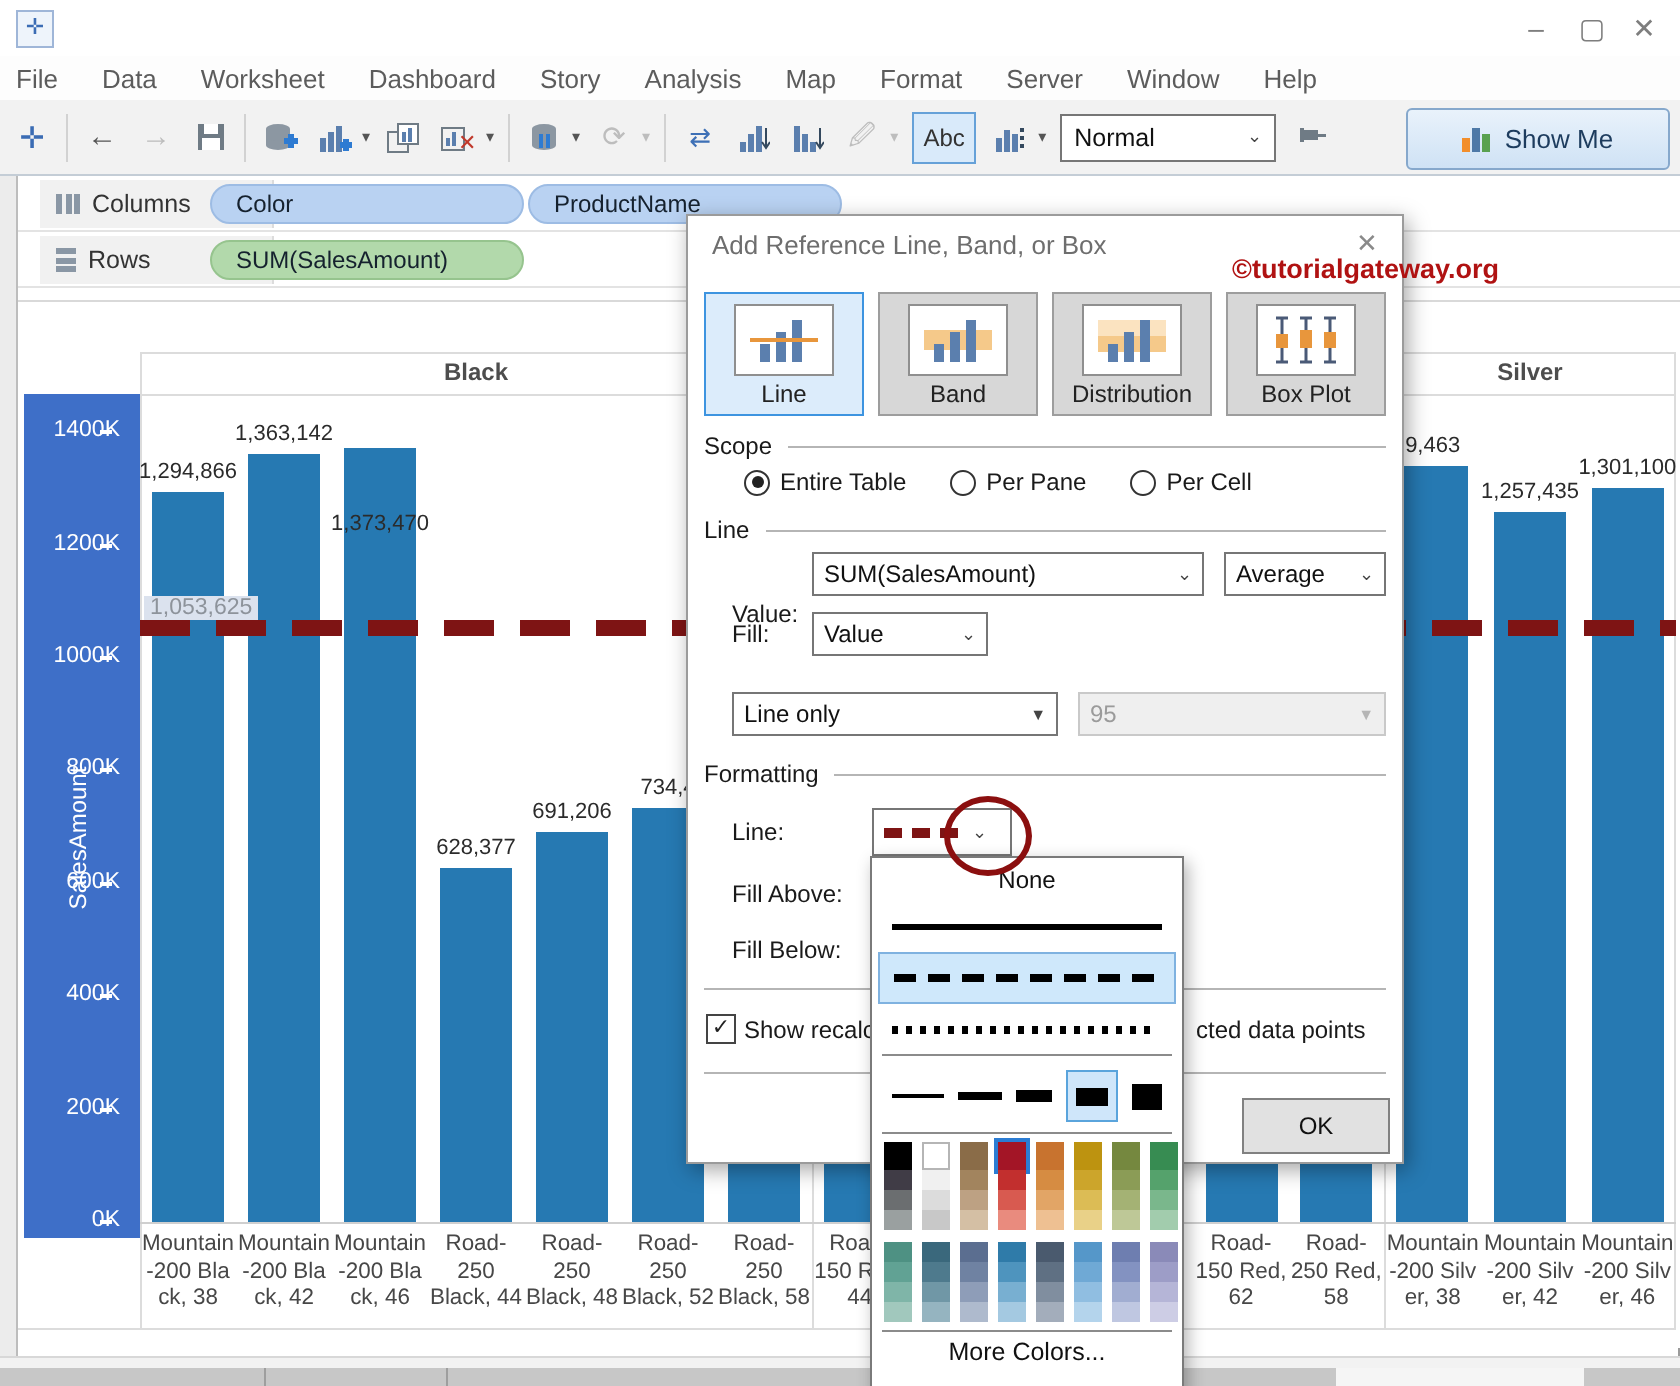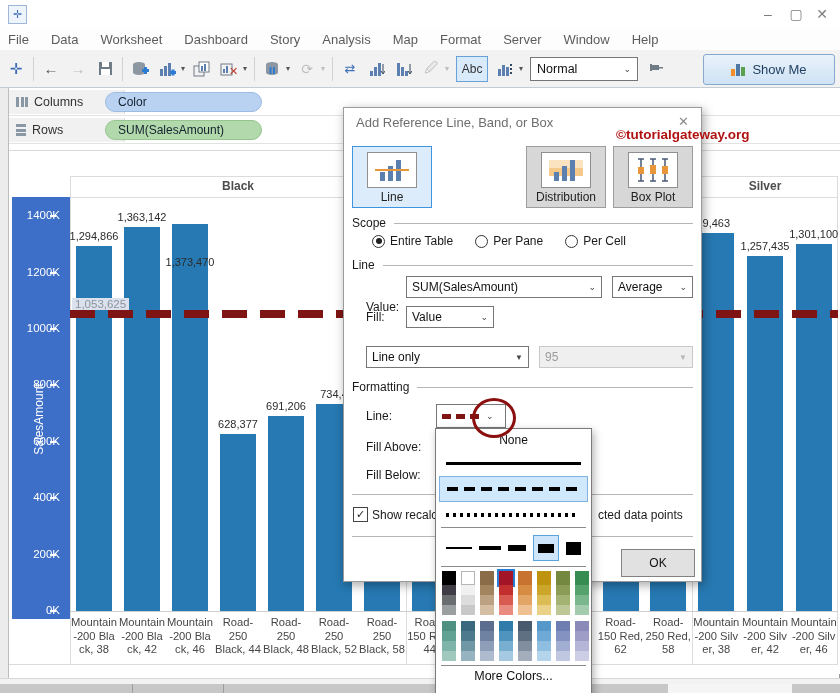--- a/index.html
+++ b/index.html
@@ -30,21 +30,21 @@
   #normal-combo{width:108px;height:24px;border:1px solid #767676;background:#fff;display:flex;align-items:center;
     font-size:12.5px;color:#111;padding:0 6px;box-sizing:border-box;justify-content:space-between;}
   #show-me{position:absolute;right:5px;top:4px;width:130px;height:29px;border:1px solid #86a8cc;border-radius:3px;
     background:linear-gradient(#e9f2fb,#cfe2f5);display:flex;align-items:center;justify-content:center;gap:7px;
     font-size:13px;color:#1d3c5e;}
   .mini-bars{display:flex;align-items:flex-end;gap:1px;}
   .mini-bars i{display:block;width:4px;}
   
   #shelves{left:0;top:88px;width:840px;height:62px;background:#fff;}
   .shelf-row{position:absolute;left:8px;width:832px;height:25px;border-bottom:1px solid #e3e3e3;background:#fff;}
-  .shelf-label{position:absolute;left:0;top:0;width:117px;height:24px;background:#f1f1f1;border-right:1px solid #dcdcdc;
+  .shelf-label{position:absolute;left:12px;top:0;width:117px;height:24px;background:#f1f1f1;border-right:1px solid #dcdcdc;
     display:flex;align-items:center;gap:6px;padding-left:8px;box-sizing:border-box;font-size:12.5px;color:#333;}
   .sicon{display:flex;gap:1.5px;}
   .sicon i{display:block;background:#8a97a5;}
   .pill{position:absolute;top:2px;height:20px;border-radius:10px;font-size:12px;color:#15212e;
     display:flex;align-items:center;padding-left:12px;box-sizing:border-box;}
   .pill.blue{background:#b9d2f2;border:1px solid #9dbce4;}
   .pill.green{background:#b2d9ab;border:1px solid #96c48e;}
   
   #chart{left:0;top:150px;width:840px;height:523px;background:#fff;border-top:1px solid #d9d9d9;}
   #gutter{left:0;top:88px;width:8px;height:590px;background:#ececec;border-right:1px solid #bdbdbd;}
@@ -272,20 +272,21 @@
     <div class="shelf-row" style="top:2px;">
       <div class="shelf-label">
         <span class="sicon">
           <i style="width:3px;height:10px;"></i>
             <i style="width:3px;height:10px;"></i>
             <i style="width:3px;height:10px;"></i>
         </span>
         <span>Columns</span>
       </div>
       <div class="pill blue" style="left:97px;width:157px;">Color</div>
+      <div class="pill blue" style="left:256px;width:157px;">ProductName</div>
     </div>
     <div class="shelf-row" style="top:30px;">
       <div class="shelf-label">
         <span class="sicon" style="flex-direction:column;display:flex;gap:1.5px;">
           <i style="width:10px;height:3px;"></i>
             <i style="width:10px;height:3px;"></i>
             <i style="width:10px;height:3px;"></i>
         </span>
         <span>Rows</span>
       </div>
@@ -444,20 +445,31 @@
     <div class="type-btn sel" style="left:8px;">
       <div class="type-inner">
         <svg width="40" height="28">
             <rect x="8" y="16" width="5" height="9" fill="#5b7fae"></rect>
             <rect x="16" y="10" width="5" height="15" fill="#5b7fae"></rect>
             <rect x="24" y="4" width="5" height="21" fill="#5b7fae"></rect>
             <rect x="3" y="13" width="34" height="2" fill="#e8963c"></rect>
           </svg>
       </div>
       <div class="type-label">Line</div>
+    </div>
+    <div class="type-btn" style="left:95px;">
+      <div class="type-inner">
+        <svg width="40" height="28">
+            <rect x="3" y="9" width="34" height="10" fill="#f5c98a"></rect>
+            <rect x="8" y="16" width="5" height="9" fill="#5b7fae"></rect>
+            <rect x="16" y="10" width="5" height="15" fill="#5b7fae"></rect>
+            <rect x="24" y="4" width="5" height="21" fill="#5b7fae"></rect>
+          </svg>
+      </div>
+      <div class="type-label">Band</div>
     </div>
     <div class="type-btn" style="left:182px;">
       <div class="type-inner">
         <svg width="40" height="28">
             <rect x="3" y="4" width="34" height="8" fill="#fbe3c0"></rect>
             <rect x="3" y="12" width="34" height="8" fill="#f5c98a"></rect>
             <rect x="8" y="16" width="5" height="9" fill="#5b7fae"></rect>
             <rect x="16" y="10" width="5" height="15" fill="#5b7fae"></rect>
             <rect x="24" y="4" width="5" height="21" fill="#5b7fae"></rect>
           </svg>

